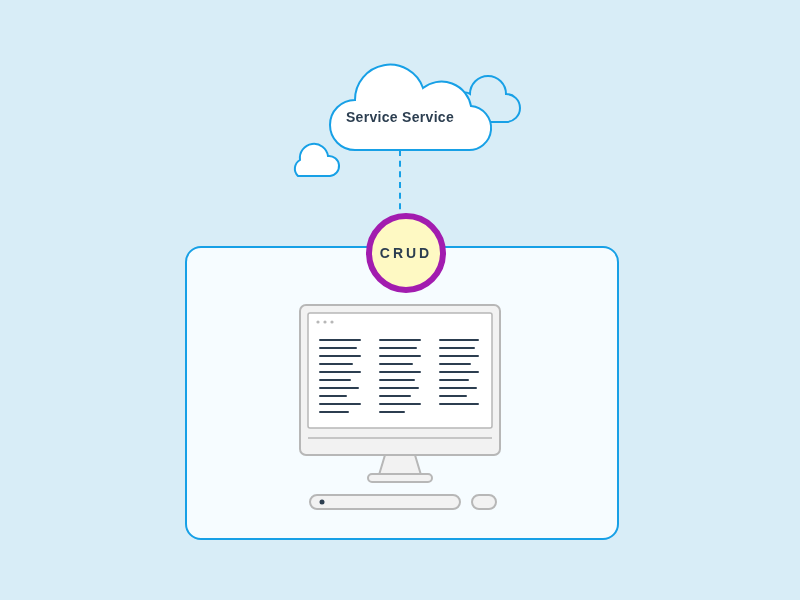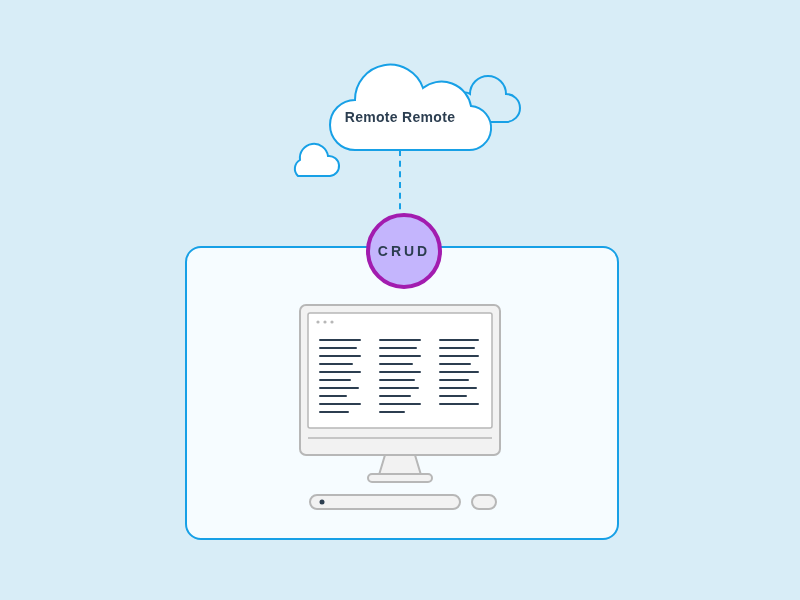--- a/index.html
+++ b/index.html
@@ -1,19 +1,19 @@
 <!DOCTYPE html>
 <html><head>
 <meta charset="utf-8">
 <style>
   html,body{margin:0;padding:0;width:800px;height:600px;background:#d8edf7;font-family:"Helvetica Neue",Arial,sans-serif;overflow:hidden}
   .stage{position:relative;width:800px;height:600px}
   .cloud-label{position:absolute;left:315px;top:109px;width:170px;text-align:center;font-size:14px;font-weight:600;color:#2c3e50;letter-spacing:.3px}
   .dashed{position:absolute;left:399px;top:150px;height:70px;border-left:2px dashed #17a0e6}
-  .crud{position:absolute;left:366px;top:213px;width:68px;height:68px;background:#c4b5fd;border:4px solid #a21caf;border-radius:50%;display:flex;align-items:center;justify-content:center;font-size:14px;font-weight:600;letter-spacing:3px;color:#2c3e50}
+  .crud{position:absolute;left:366px;top:213px;width:68px;height:68px;background:#fef9c3;border:6px solid #a21caf;border-radius:50%;display:flex;align-items:center;justify-content:center;font-size:14px;font-weight:600;letter-spacing:3px;color:#2c3e50}
   .panel{position:absolute;left:185px;top:246px;width:430px;height:290px;background:#f6fcff;border:2px solid #17a0e6;border-radius:16px}
   svg{position:absolute;left:0;top:0}
 </style>
 </head>
 <body>
 
 <div class="stage">
 
   <svg width="800" height="600">
     <g>
@@ -25,21 +25,21 @@
                a35 35 0 0 1 68 -12
                a30 30 0 0 1 48 18
                a22 22 0 0 1 -4 44
                z" fill="#fff" stroke="#17a0e6" stroke-width="2"></path>
     </g>
     <g>
       <path d="M300 160 a14 14 0 0 1 28 -4 a10 10 0 0 1 2 20 h-32 a10 10 0 0 1 2 -16 z" fill="#fff" stroke="#17a0e6" stroke-width="2"></path>
     </g>
   </svg>
 
-  <div class="cloud-label">Remote Remote</div>
+  <div class="cloud-label">Service Service</div>
 
   <div class="dashed"></div>
 
   <div class="panel"></div>
 
   <div class="crud">
     <span>CRUD</span>
   </div>
 
   <svg width="800" height="600">

